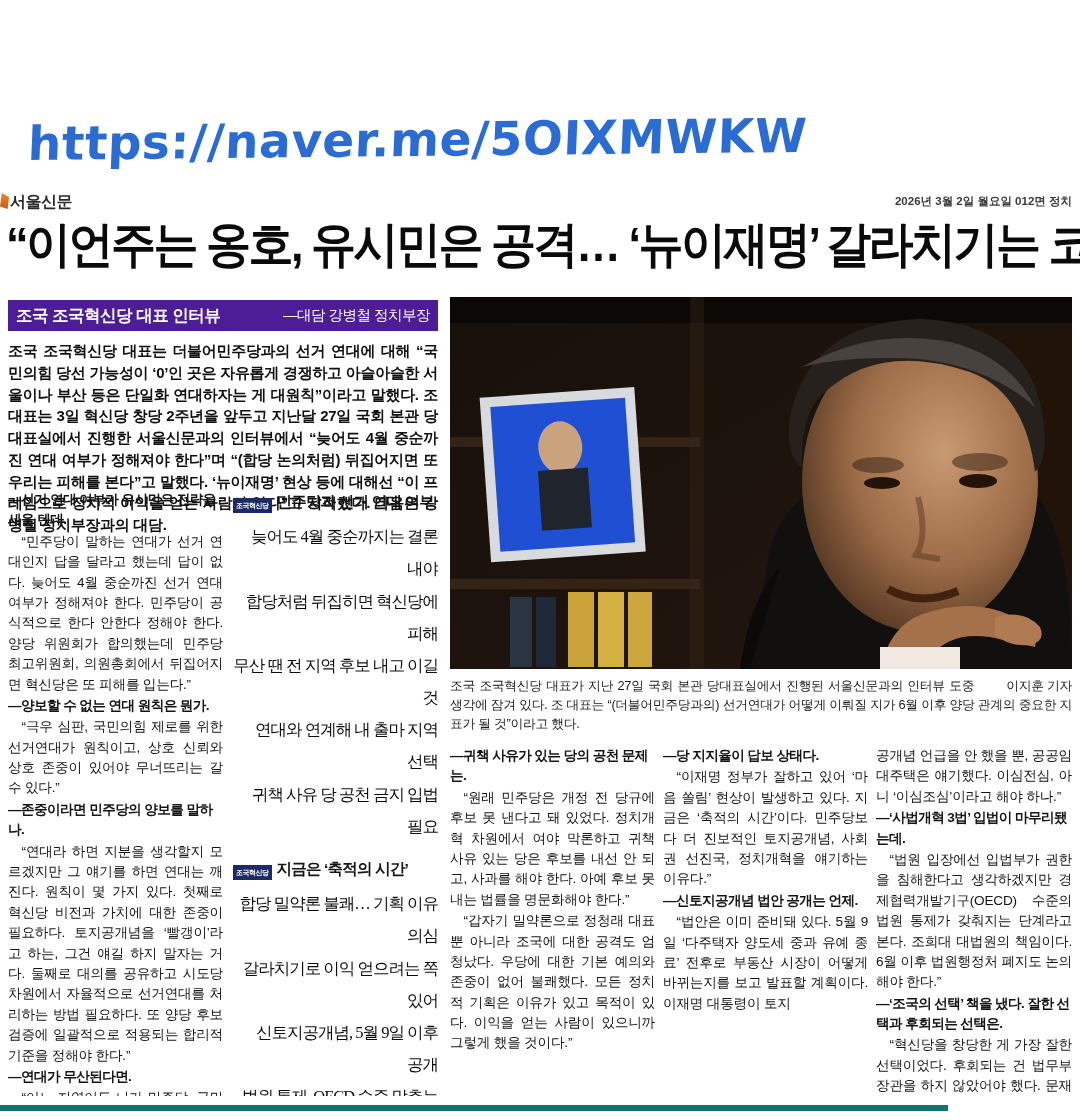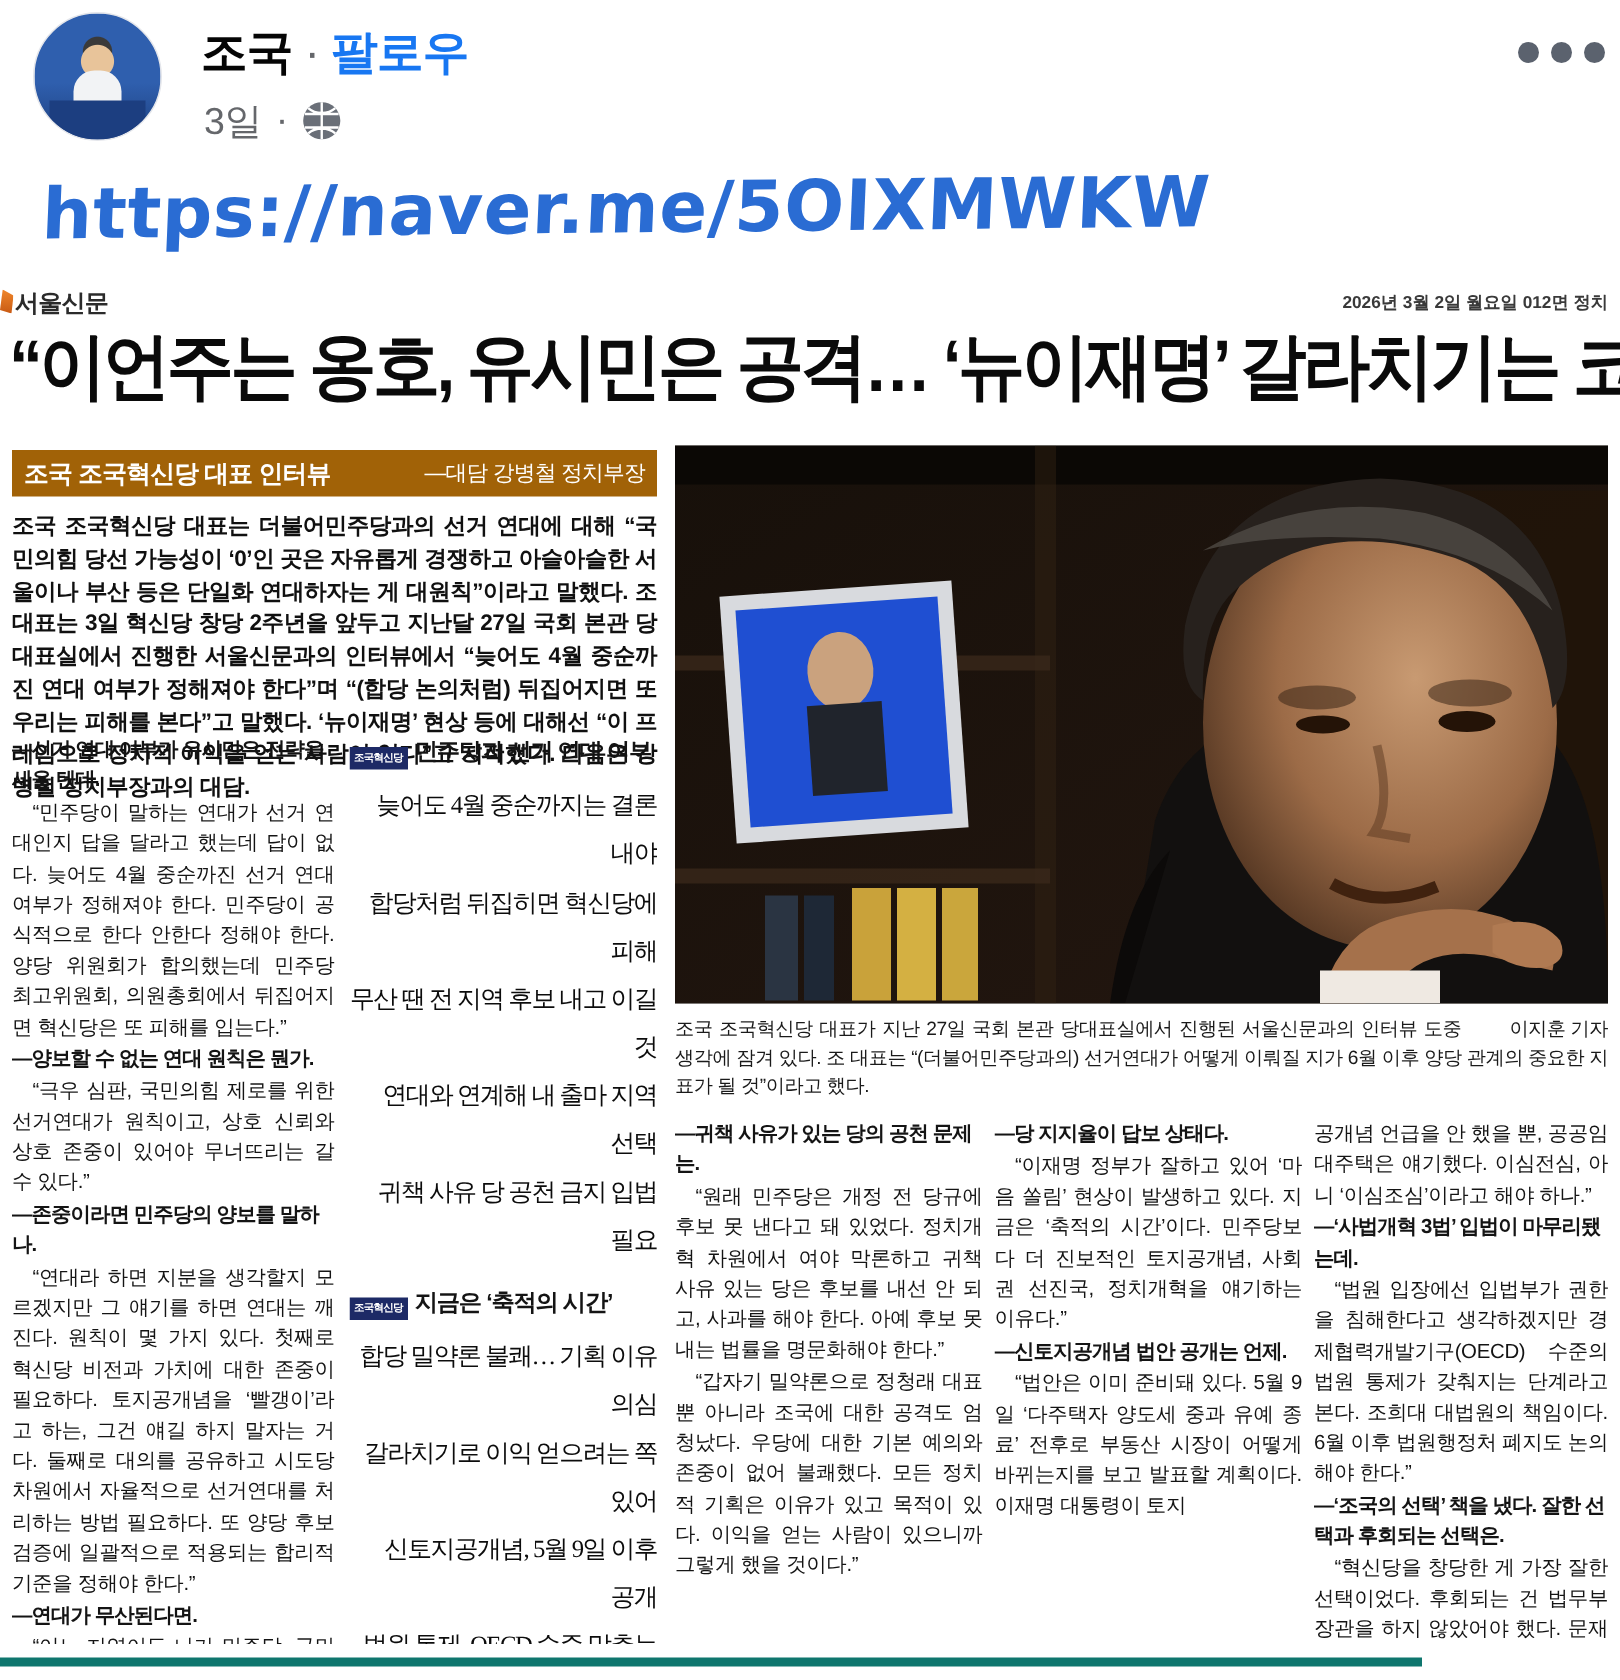--- a/index.html
+++ b/index.html
@@ -30,21 +30,21 @@
 
   
   .paper{position:absolute;left:0;top:188px;width:948px;height:917px;background:#fff;border-bottom:6px solid #0f766e;}
   .masthead{position:absolute;left:0;top:4px;width:1080px;height:22px;}
   .mast-logo{position:absolute;left:0;top:1px;width:9px;height:16px;background:linear-gradient(180deg,#f0862a,#c85a14);clip-path:polygon(20% 0,100% 25%,85% 100%,0 85%);}
   .mast-name{position:absolute;left:10px;top:0;font-size:16px;font-weight:bold;color:#2b2b2b;letter-spacing:-0.5px;}
   .mast-date{position:absolute;right:8px;top:2px;font-size:11.5px;font-weight:bold;color:#3a3a3a;}
   .headline{position:absolute;left:6px;top:24px;width:1068px;text-align:center;font-size:45px;font-weight:900;
     color:#0a0a0a;letter-spacing:-2.5px;transform:scaleY(1.08);transform-origin:top;white-space:nowrap;}
 
-  .kicker{position:absolute;left:8px;top:112px;width:430px;height:31px;background:#a16207;color:#fff;
+  .kicker{position:absolute;left:8px;top:112px;width:430px;height:31px;background:#4c1d95;color:#fff;
     display:flex;justify-content:space-between;align-items:center;padding:0 8px;box-sizing:border-box;}
   .kicker .kl{font-size:16.5px;font-weight:bold;letter-spacing:-0.5px;}
   .kicker .kr{font-size:14.5px;letter-spacing:-0.5px;}
 
   .lead{position:absolute;left:8px;top:152px;width:430px;font-size:15px;font-weight:bold;line-height:1.45;
     text-align:justify;letter-spacing:-0.3px;color:#101010;word-break:break-all;}
 
   .col{position:absolute;top:302px;font-size:13.6px;line-height:1.5;text-align:justify;color:#141414;
     letter-spacing:-0.2px;word-break:break-all;height:606px;overflow:hidden;}
   .col p{margin:0 0 1px 0;}
@@ -66,40 +66,20 @@
   .photo{position:absolute;left:450px;top:109px;width:622px;height:372px;background:#120c08;overflow:hidden;}
   .caption{position:absolute;left:450px;top:488px;width:622px;font-size:12.8px;line-height:1.5;color:#1a1a1a;
     text-align:justify;letter-spacing:-0.3px;word-break:break-all;}
   .caption .credit{float:right;margin-left:32px;}
 </style>
 </head>
 <body>
 
 <div class="page">
 
-  <div class="fb-header">
-    <div class="avatar"></div>
-    <div class="name-row">
-      <span class="author">조국</span><span class="sep">·</span><span class="follow">팔로우</span>
-    </div>
-    <div class="meta-row">
-      <span>3일</span>
-      <span>·</span>
-      <svg class="globe" viewBox="0 0 24 24">
-        <circle cx="12" cy="12" r="11" fill="#6a6f78"></circle>
-        <path d="M12 1a11 11 0 000 22 11 11 0 000-22zm0 2c1.8 0 3.6 3.6 3.6 9s-1.8 9-3.6 9-3.6-3.6-3.6-9S10.2 3 12 3z" fill="none"></path>
-        <path d="M2 8h20M2 16h20M12 1v22M4 4.5c2 1.8 4.8 2.9 8 2.9s6-1.1 8-2.9M4 19.5c2-1.8 4.8-2.9 8-2.9s6 1.1 8 2.9" stroke="#ffffff" stroke-width="1.4" fill="none"></path>
-      </svg>
-    </div>
-    <div class="more-dots">
-        <i></i>
-        <i></i>
-        <i></i>
-      </div>
-  </div>
 
   <div class="hand-link">https://naver.me/5OIXMWKW</div>
 
   <div class="paper">
 
     <div class="masthead">
       <span class="mast-logo"></span>
       <span class="mast-name">서울신문</span>
       <span class="mast-date">2026년 3월 2일 월요일 012면 정치</span>
     </div>

